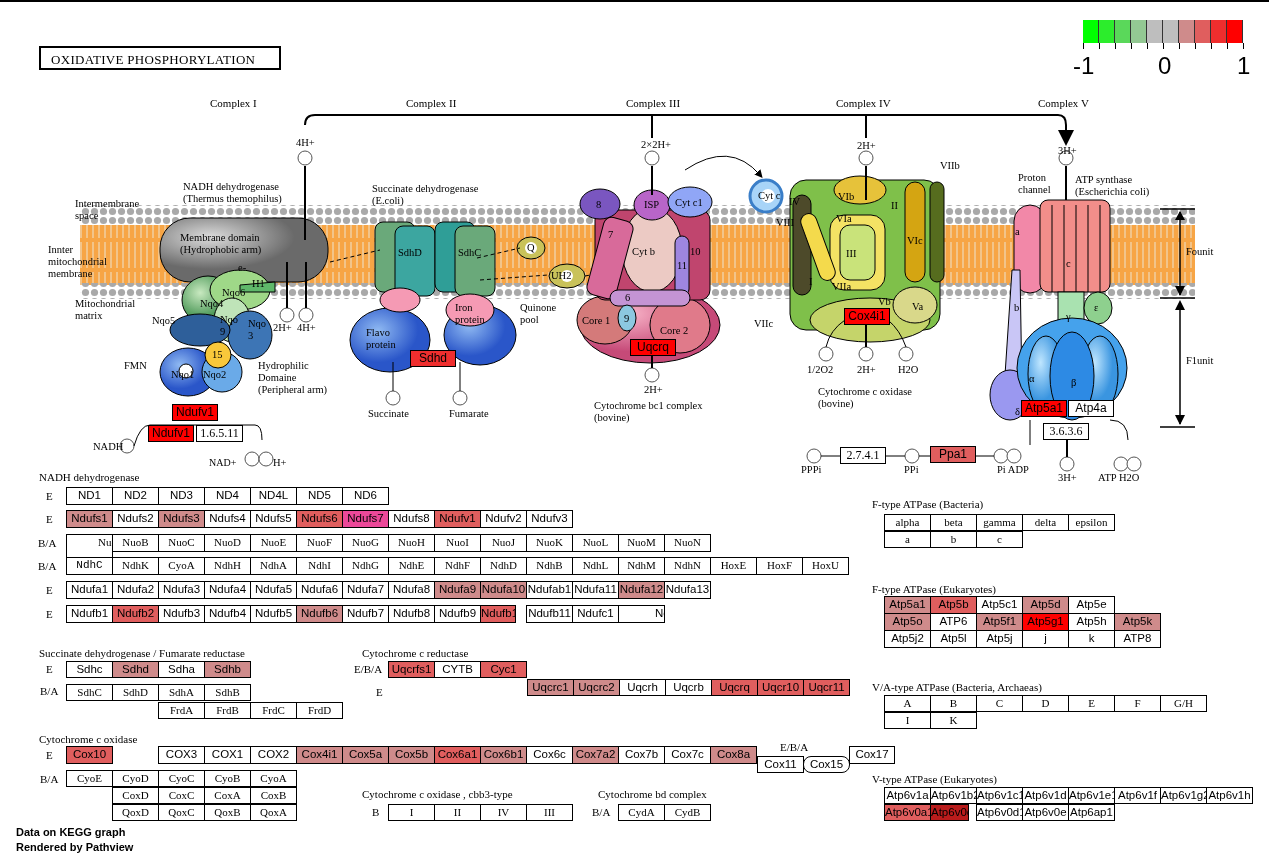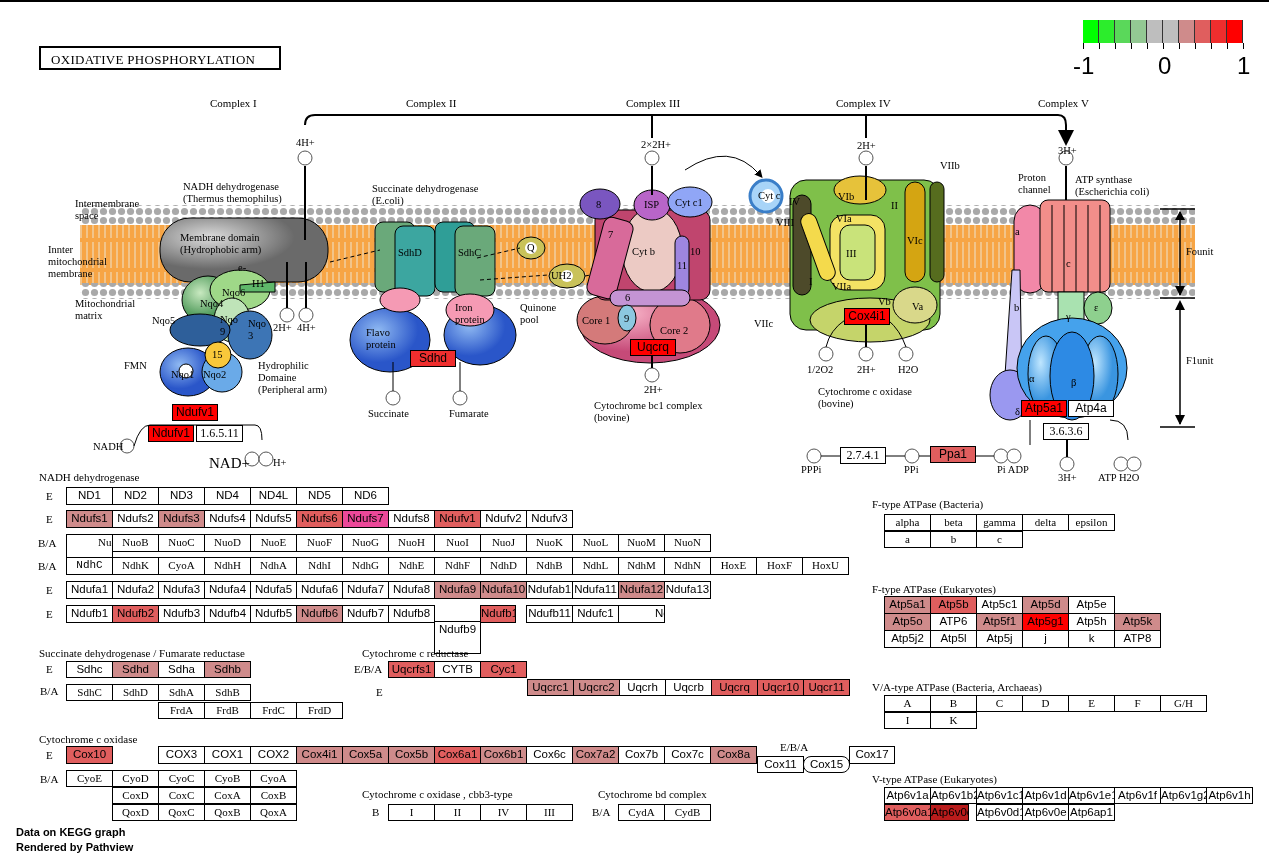--- a/index.html
+++ b/index.html
@@ -260,21 +260,21 @@
 9</div>
     <div class="lbl-txt" style="left: 248px; top: 318px; white-space: pre; font-size: 10.5px;">Nqo
 3</div>
     <div class="lbl-txt" style="left: 212px; top: 349px; white-space: pre; font-size: 10.5px;">15</div>
     <div class="lbl-txt" style="left: 171px; top: 369px; white-space: pre; font-size: 10.5px;">Nqo1</div>
     <div class="lbl-txt" style="left: 203px; top: 369px; white-space: pre; font-size: 10.5px;">Nqo2</div>
     <div class="lbl-txt" style="left: 296px; top: 137px; white-space: pre; font-size: 10.5px;">4H+</div>
     <div class="lbl-txt" style="left: 273px; top: 322px; white-space: pre; font-size: 10.5px;">2H+</div>
     <div class="lbl-txt" style="left: 297px; top: 322px; white-space: pre; font-size: 10.5px;">4H+</div>
     <div class="lbl-txt" style="left: 93px; top: 441px; white-space: pre; font-size: 10.5px;">NADH</div>
-    <div class="lbl-txt" style="left: 209px; top: 457px; white-space: pre; font-size: 15px;">NAD+</div>
+    <div class="lbl-txt" style="left: 209px; top: 457px; white-space: pre; font-size: 10px;">NAD+</div>
     <div class="lbl-txt" style="left: 273px; top: 457px; white-space: pre; font-size: 10.5px;">H+</div>
     <div class="lbl-txt" style="left: 372px; top: 183px; white-space: pre; font-size: 10.5px;">Succinate dehydrogenase
 (E.coli)</div>
     <div class="lbl-txt" style="left: 398px; top: 247px; white-space: pre; font-size: 10.5px;">SdhD</div>
     <div class="lbl-txt" style="left: 458px; top: 247px; white-space: pre; font-size: 10.5px;">SdhC</div>
     <div class="lbl-txt" style="left: 366px; top: 327px; white-space: pre; font-size: 10.5px;">Flavo
 protein</div>
     <div class="lbl-txt" style="left: 455px; top: 302px; white-space: pre; font-size: 10.5px;">Iron
 protein</div>
     <div class="lbl-txt" style="left: 368px; top: 408px; white-space: pre; font-size: 10.5px;">Succinate</div>
@@ -424,21 +424,21 @@
     <div class="gene sans" style="left: 664px; top: 581px; width: 47px; height: 18px; background: rgb(255, 255, 255);">Ndufa13</div>
     <div class="sect" style="left: 46px; top: 608px;">E</div>
     <div class="gene sans" style="left: 66px; top: 605px; width: 47px; height: 18px; background: rgb(255, 255, 255);">Ndufb1</div>
     <div class="gene sans" style="left: 112px; top: 605px; width: 47px; height: 18px; background: rgb(224, 94, 94);">Ndufb2</div>
     <div class="gene sans" style="left: 158px; top: 605px; width: 47px; height: 18px; background: rgb(255, 255, 255);">Ndufb3</div>
     <div class="gene sans" style="left: 204px; top: 605px; width: 47px; height: 18px; background: rgb(255, 255, 255);">Ndufb4</div>
     <div class="gene sans" style="left: 250px; top: 605px; width: 47px; height: 18px; background: rgb(255, 255, 255);">Ndufb5</div>
     <div class="gene sans" style="left: 296px; top: 605px; width: 47px; height: 18px; background: rgb(207, 139, 139);">Ndufb6</div>
     <div class="gene sans" style="left: 342px; top: 605px; width: 47px; height: 18px; background: rgb(255, 255, 255);">Ndufb7</div>
     <div class="gene sans" style="left: 388px; top: 605px; width: 47px; height: 18px; background: rgb(255, 255, 255);">Ndufb8</div>
-    <div class="gene sans" style="left: 434px; top: 605px; width: 47px; height: 33px; background: rgb(255, 255, 255); margin-top: 16px;">Ndufb9</div>
+    <div class="gene sans" style="left: 434px; top: 605px; width: 47px; height: 18px; background: rgb(255, 255, 255);">Ndufb9</div>
     <div class="gene sans" style="left: 480px; top: 605px; width: 36px; height: 18px; background: rgb(224, 94, 94);">Ndufb10</div>
     <div class="gene sans" style="left: 526px; top: 605px; width: 47px; height: 18px; background: rgb(255, 255, 255);">Ndufb11</div>
     <div class="gene sans" style="left: 572px; top: 605px; width: 47px; height: 18px; background: rgb(255, 255, 255);">Ndufc1</div>
     <div class="gene sans" style="left: 618px; top: 605px; width: 47px; height: 18px; background: rgb(255, 255, 255); padding-left: 36px;">Ndufc2</div>
     <div class="sect" style="left: 39px; top: 647px;">Succinate dehydrogenase / Fumarate reductase</div>
     <div class="sect" style="left: 46px; top: 663px;">E</div>
     <div class="gene sans" style="left: 66px; top: 661px; width: 47px; background: rgb(255, 255, 255);">Sdhc</div>
     <div class="gene sans" style="left: 112px; top: 661px; width: 47px; background: rgb(207, 139, 139);">Sdhd</div>
     <div class="gene sans" style="left: 158px; top: 661px; width: 47px; background: rgb(255, 255, 255);">Sdha</div>
     <div class="gene sans" style="left: 204px; top: 661px; width: 47px; background: rgb(207, 139, 139);">Sdhb</div>

